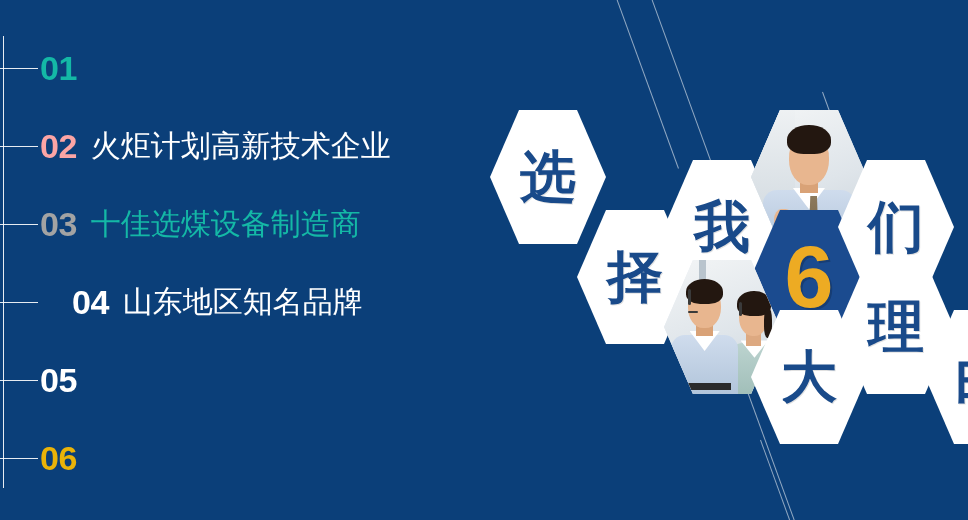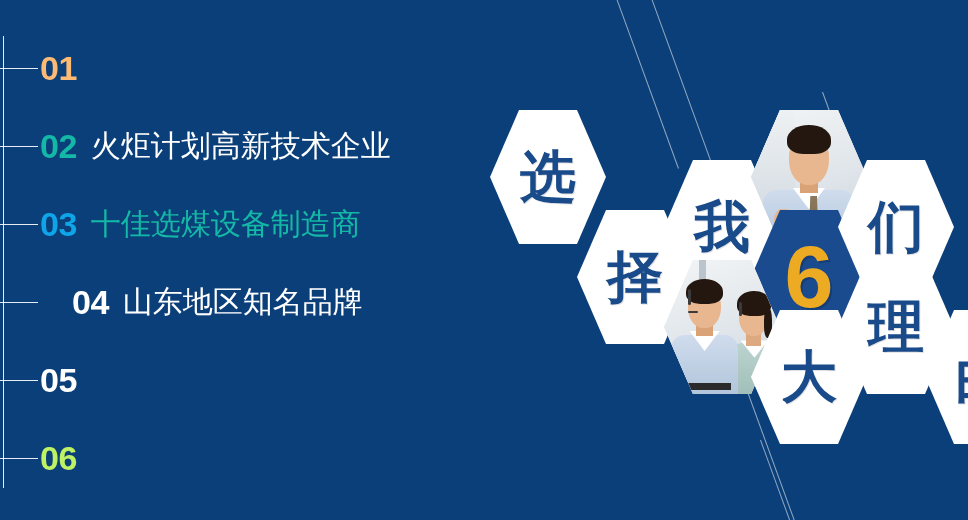--- a/index.html
+++ b/index.html
@@ -139,49 +139,49 @@
   <div class="diag" style="left:822px; top:92px; height:240px; transform:rotate(-20deg);"></div>
   <div class="diag" style="left:742px; top:378px; height:160px; transform:rotate(-20deg);"></div>
   <div class="diag" style="left:760px; top:440px; height:110px; transform:rotate(-20deg);"></div>
 
   <div id="list-rail"></div>
 
   <div id="list">
 
     <div class="row">
       <span class="tick"></span>
-      <span class="num" style="color: #fdba74;">01</span>
-    </div>
-
-    <div class="row">
-      <span class="tick"></span>
-      <span class="num" style="color: #14b8a6;">02</span>
+      <span class="num" style="color: #14b8a6;">01</span>
+    </div>
+
+    <div class="row">
+      <span class="tick"></span>
+      <span class="num" style="color: #fca5a5;">02</span>
       <span class="txt" style="color: rgb(255, 255, 255);">火炬计划高新技术企业</span>
     </div>
 
     <div class="row">
       <span class="tick"></span>
-      <span class="num" style="color: #0ea5e9;">03</span>
+      <span class="num" style="color: #a3a3a3;">03</span>
       <span class="txt" style="color: #14b8a6;">十佳选煤设备制造商</span>
     </div>
 
     <div class="row">
       <span class="tick"></span>
       <span class="num" style="color: rgb(255, 255, 255); margin-left: 32px;">04</span>
       <span class="txt" style="color: rgb(255, 255, 255);">山东地区知名品牌</span>
     </div>
 
     <div class="row">
       <span class="tick"></span>
       <span class="num" style="color: rgb(255, 255, 255);">05</span>
     </div>
 
     <div class="row">
       <span class="tick"></span>
-      <span class="num" style="color: #bef264;">06</span>
+      <span class="num" style="color: #eab308;">06</span>
     </div>
 
   </div>
 
   <div id="honeycomb">
 
     <div class="hex white" style="left: 10px; top: 10px; background: rgb(255, 255, 255);">
       <span class="glyph" style="color: rgb(25, 74, 138);">选</span>
     </div>
 

